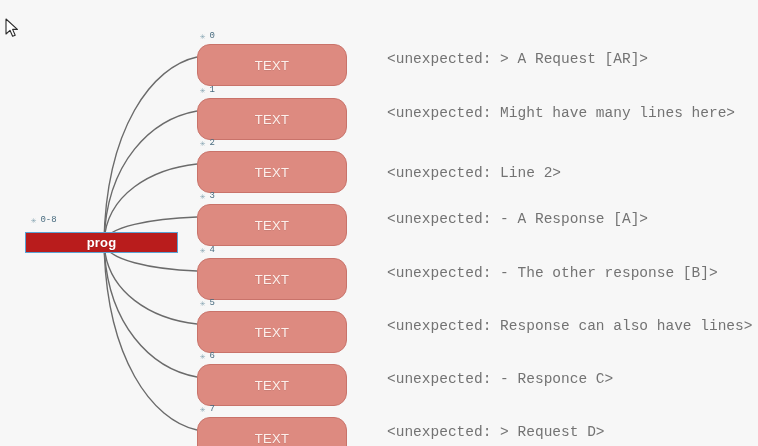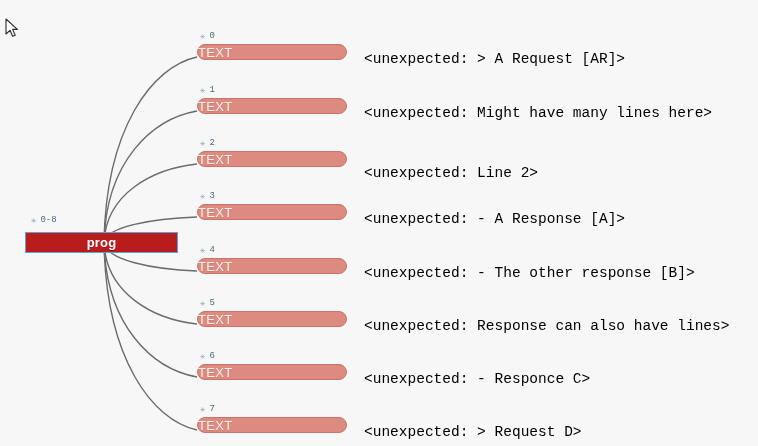--- a/index.html
+++ b/index.html
@@ -68,43 +68,44 @@
     color: #8aa7b4;
     font-size: 9px;
     line-height: 1;
     transform: translateY(0.5px);
   }
 
   
   .pill-node {
     position: absolute;
     width: 150px;
-    height: 16px;
+    height: 42px;
     background: #dd8a80;
     border: 1px solid #c9736a;
     border-radius: 13px;
     box-sizing: border-box;
     display: flex;
     align-items: center;
+    justify-content: center;
   }
   .pill-node-label {
     color: #fdf0ec;
     font-size: 13px;
     font-family: "Liberation Sans", sans-serif;
     letter-spacing: 0.3px;
     text-shadow: 0 1px 0 rgba(0,0,0,0.08);
   }
 
   
   .msg {
     position: absolute;
-    left: 364px;
+    left: 387px;
     font-family: "Liberation Mono", monospace;
     font-size: 14.5px;
-    color: #000000;
+    color: #737373;
     white-space: nowrap;
     line-height: 1;
   }
 
   
   .cursor {
     position: absolute;
     left: 5px;
     top: 18px;
     width: 14px;

